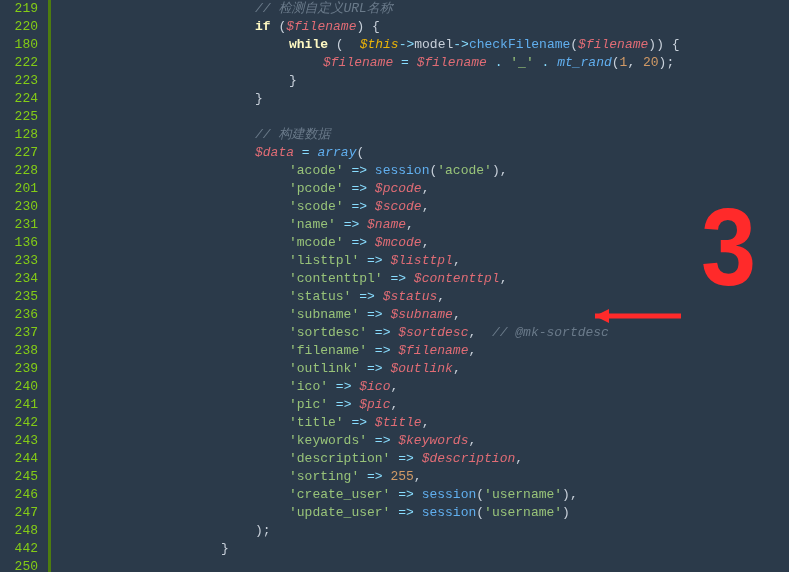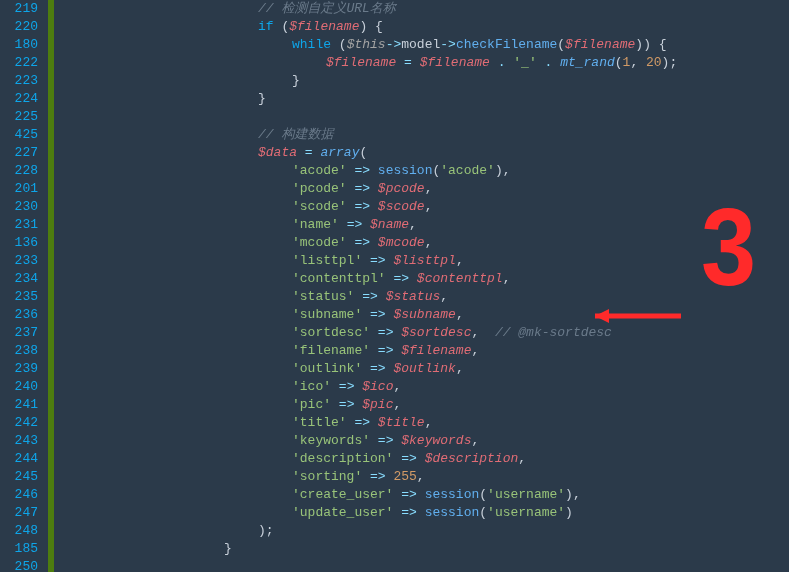--- a/index.html
+++ b/index.html
@@ -13,39 +13,39 @@
     width: 789px;
     height: 572px;
     position: relative;
   }
   .editor {
     display: flex;
     height: 572px;
   }
   .gutter {
     background: #2b3a4a;
-    color: #0ea5e9;
+    color: #84cc16;
     text-align: right;
     padding: 0 10px 0 6px;
     user-select: none;
     width: 32px;
     flex: 0 0 auto;
-    border-right: 6px solid #4d7c0f;
+    border-right: 3px solid #4d7c0f;
   }
   .code {
     padding-left: 12px;
     white-space: pre;
     color: #c8d0da;
     flex: 1;
   }
   .ln { height: 18px; }
   .cl { height: 18px; }
-  .tok-kw   { color: #0ea5e9; }       
+  .tok-kw   { color: #fef9c3; font-weight: bold; }       
   .tok-var  { color: #e06c75; font-style: italic; } 
-  .tok-this { color: #a3a3a3; font-style: italic; }
+  .tok-this { color: #eab308; font-style: italic; margin-left: 16px; }
   .tok-fn   { color: #61afef; }       
   .tok-call { color: #61afef; font-style: italic; margin-top: 12px; }
   .tok-str  { color: #98c379; }       
   .tok-num  { color: #d19a66; }       
   .tok-op   { color: #89ddff; }       
   .tok-pun  { color: #c8d0da; }
   .tok-cmt  { color: #6a7a8a; font-style: italic; }
 
   .annotation-3 {
     position: absolute;
@@ -72,21 +72,21 @@
 
 <div class="editor">
   <div class="gutter" id="gutter">
       <div class="ln">219</div>
       <div class="ln">220</div>
       <div class="ln">180</div>
       <div class="ln">222</div>
       <div class="ln">223</div>
       <div class="ln">224</div>
       <div class="ln">225</div>
-      <div class="ln">425</div>
+      <div class="ln">128</div>
       <div class="ln">227</div>
       <div class="ln">228</div>
       <div class="ln">201</div>
       <div class="ln">230</div>
       <div class="ln">231</div>
       <div class="ln">136</div>
       <div class="ln">233</div>
       <div class="ln">234</div>
       <div class="ln">235</div>
       <div class="ln">236</div>
@@ -95,21 +95,21 @@
       <div class="ln">239</div>
       <div class="ln">240</div>
       <div class="ln">241</div>
       <div class="ln">242</div>
       <div class="ln">243</div>
       <div class="ln">244</div>
       <div class="ln">245</div>
       <div class="ln">246</div>
       <div class="ln">247</div>
       <div class="ln">248</div>
-      <div class="ln">185</div>
+      <div class="ln">442</div>
       <div class="ln">250</div>
     </div>
   <div class="code" id="code"><div class="cl" style="padding-left: 192px;"><span class="tok-cmt">// 检测自定义URL名称</span></div><div class="cl" style="padding-left: 192px;"><span class="tok-kw">if</span><span class="tok-pun"> (</span><span class="tok-var">$filename</span><span class="tok-pun">) {</span></div><div class="cl" style="padding-left: 226px;"><span class="tok-kw">while</span><span class="tok-pun"> (</span><span class="tok-this">$this</span><span class="tok-op">-&gt;</span><span class="tok-pun">model</span><span class="tok-op">-&gt;</span><span class="tok-fn">checkFilename</span><span class="tok-pun">(</span><span class="tok-var">$filename</span><span class="tok-pun">)) {</span></div><div class="cl" style="padding-left: 260px;"><span class="tok-var">$filename</span><span class="tok-pun"> </span><span class="tok-op">=</span><span class="tok-pun"> </span><span class="tok-var">$filename</span><span class="tok-pun"> </span><span class="tok-op">.</span><span class="tok-pun"> </span><span class="tok-str">'_'</span><span class="tok-pun"> </span><span class="tok-op">.</span><span class="tok-pun"> </span><span class="tok-call">mt_rand</span><span class="tok-pun">(</span><span class="tok-num">1</span><span class="tok-pun">, </span><span class="tok-num">20</span><span class="tok-pun">);</span></div><div class="cl" style="padding-left: 226px;"><span class="tok-pun">}</span></div><div class="cl" style="padding-left: 192px;"><span class="tok-pun">}</span></div><div class="cl" style="padding-left: 90px;"></div><div class="cl" style="padding-left: 192px;"><span class="tok-cmt">// 构建数据</span></div><div class="cl" style="padding-left: 192px;"><span class="tok-var">$data</span><span class="tok-pun"> </span><span class="tok-op">=</span><span class="tok-pun"> </span><span class="tok-call">array</span><span class="tok-pun">(</span></div><div class="cl" style="padding-left: 226px;"><span class="tok-str">'acode'</span><span class="tok-pun"> </span><span class="tok-op">=&gt;</span><span class="tok-pun"> </span><span class="tok-fn">session</span><span class="tok-pun">(</span><span class="tok-str">'acode'</span><span class="tok-pun">),</span></div><div class="cl" style="padding-left: 226px;"><span class="tok-str">'pcode'</span><span class="tok-pun"> </span><span class="tok-op">=&gt;</span><span class="tok-pun"> </span><span class="tok-var">$pcode</span><span class="tok-pun">,</span></div><div class="cl" style="padding-left: 226px;"><span class="tok-str">'scode'</span><span class="tok-pun"> </span><span class="tok-op">=&gt;</span><span class="tok-pun"> </span><span class="tok-var">$scode</span><span class="tok-pun">,</span></div><div class="cl" style="padding-left: 226px;"><span class="tok-str">'name'</span><span class="tok-pun"> </span><span class="tok-op">=&gt;</span><span class="tok-pun"> </span><span class="tok-var">$name</span><span class="tok-pun">,</span></div><div class="cl" style="padding-left: 226px;"><span class="tok-str">'mcode'</span><span class="tok-pun"> </span><span class="tok-op">=&gt;</span><span class="tok-pun"> </span><span class="tok-var">$mcode</span><span class="tok-pun">,</span></div><div class="cl" style="padding-left: 226px;"><span class="tok-str">'listtpl'</span><span class="tok-pun"> </span><span class="tok-op">=&gt;</span><span class="tok-pun"> </span><span class="tok-var">$listtpl</span><span class="tok-pun">,</span></div><div class="cl" style="padding-left: 226px;"><span class="tok-str">'contenttpl'</span><span class="tok-pun"> </span><span class="tok-op">=&gt;</span><span class="tok-pun"> </span><span class="tok-var">$contenttpl</span><span class="tok-pun">,</span></div><div class="cl" style="padding-left: 226px;"><span class="tok-str">'status'</span><span class="tok-pun"> </span><span class="tok-op">=&gt;</span><span class="tok-pun"> </span><span class="tok-var">$status</span><span class="tok-pun">,</span></div><div class="cl" style="padding-left: 226px;"><span class="tok-str">'subname'</span><span class="tok-pun"> </span><span class="tok-op">=&gt;</span><span class="tok-pun"> </span><span class="tok-var">$subname</span><span class="tok-pun">,</span></div><div class="cl" style="padding-left: 226px;"><span class="tok-str">'sortdesc'</span><span class="tok-pun"> </span><span class="tok-op">=&gt;</span><span class="tok-pun"> </span><span class="tok-var">$sortdesc</span><span class="tok-pun">,  </span><span class="tok-cmt">// @mk-sortdesc</span></div><div class="cl" style="padding-left: 226px;"><span class="tok-str">'filename'</span><span class="tok-pun"> </span><span class="tok-op">=&gt;</span><span class="tok-pun"> </span><span class="tok-var">$filename</span><span class="tok-pun">,</span></div><div class="cl" style="padding-left: 226px;"><span class="tok-str">'outlink'</span><span class="tok-pun"> </span><span class="tok-op">=&gt;</span><span class="tok-pun"> </span><span class="tok-var">$outlink</span><span class="tok-pun">,</span></div><div class="cl" style="padding-left: 226px;"><span class="tok-str">'ico'</span><span class="tok-pun"> </span><span class="tok-op">=&gt;</span><span class="tok-pun"> </span><span class="tok-var">$ico</span><span class="tok-pun">,</span></div><div class="cl" style="padding-left: 226px;"><span class="tok-str">'pic'</span><span class="tok-pun"> </span><span class="tok-op">=&gt;</span><span class="tok-pun"> </span><span class="tok-var">$pic</span><span class="tok-pun">,</span></div><div class="cl" style="padding-left: 226px;"><span class="tok-str">'title'</span><span class="tok-pun"> </span><span class="tok-op">=&gt;</span><span class="tok-pun"> </span><span class="tok-var">$title</span><span class="tok-pun">,</span></div><div class="cl" style="padding-left: 226px;"><span class="tok-str">'keywords'</span><span class="tok-pun"> </span><span class="tok-op">=&gt;</span><span class="tok-pun"> </span><span class="tok-var">$keywords</span><span class="tok-pun">,</span></div><div class="cl" style="padding-left: 226px;"><span class="tok-str">'description'</span><span class="tok-pun"> </span><span class="tok-op">=&gt;</span><span class="tok-pun"> </span><span class="tok-var">$description</span><span class="tok-pun">,</span></div><div class="cl" style="padding-left: 226px;"><span class="tok-str">'sorting'</span><span class="tok-pun"> </span><span class="tok-op">=&gt;</span><span class="tok-pun"> </span><span class="tok-num">255</span><span class="tok-pun">,</span></div><div class="cl" style="padding-left: 226px;"><span class="tok-str">'create_user'</span><span class="tok-pun"> </span><span class="tok-op">=&gt;</span><span class="tok-pun"> </span><span class="tok-fn">session</span><span class="tok-pun">(</span><span class="tok-str">'username'</span><span class="tok-pun">),</span></div><div class="cl" style="padding-left: 226px;"><span class="tok-str">'update_user'</span><span class="tok-pun"> </span><span class="tok-op">=&gt;</span><span class="tok-pun"> </span><span class="tok-fn">session</span><span class="tok-pun">(</span><span class="tok-str">'username'</span><span class="tok-pun">)</span></div><div class="cl" style="padding-left: 192px;"><span class="tok-pun">);</span></div><div class="cl" style="padding-left: 158px;"><span class="tok-pun">}</span></div><div class="cl" style="padding-left: 90px;"></div></div>
 </div>
 
 <div class="annotation-arrow">
   <svg width="90" height="20">
     <line x1="0" y1="10" x2="86" y2="10" stroke="#ff2a2a" stroke-width="5"></line>
     <polygon points="0,10 14,3 14,17" fill="#ff2a2a"></polygon>
   </svg>

